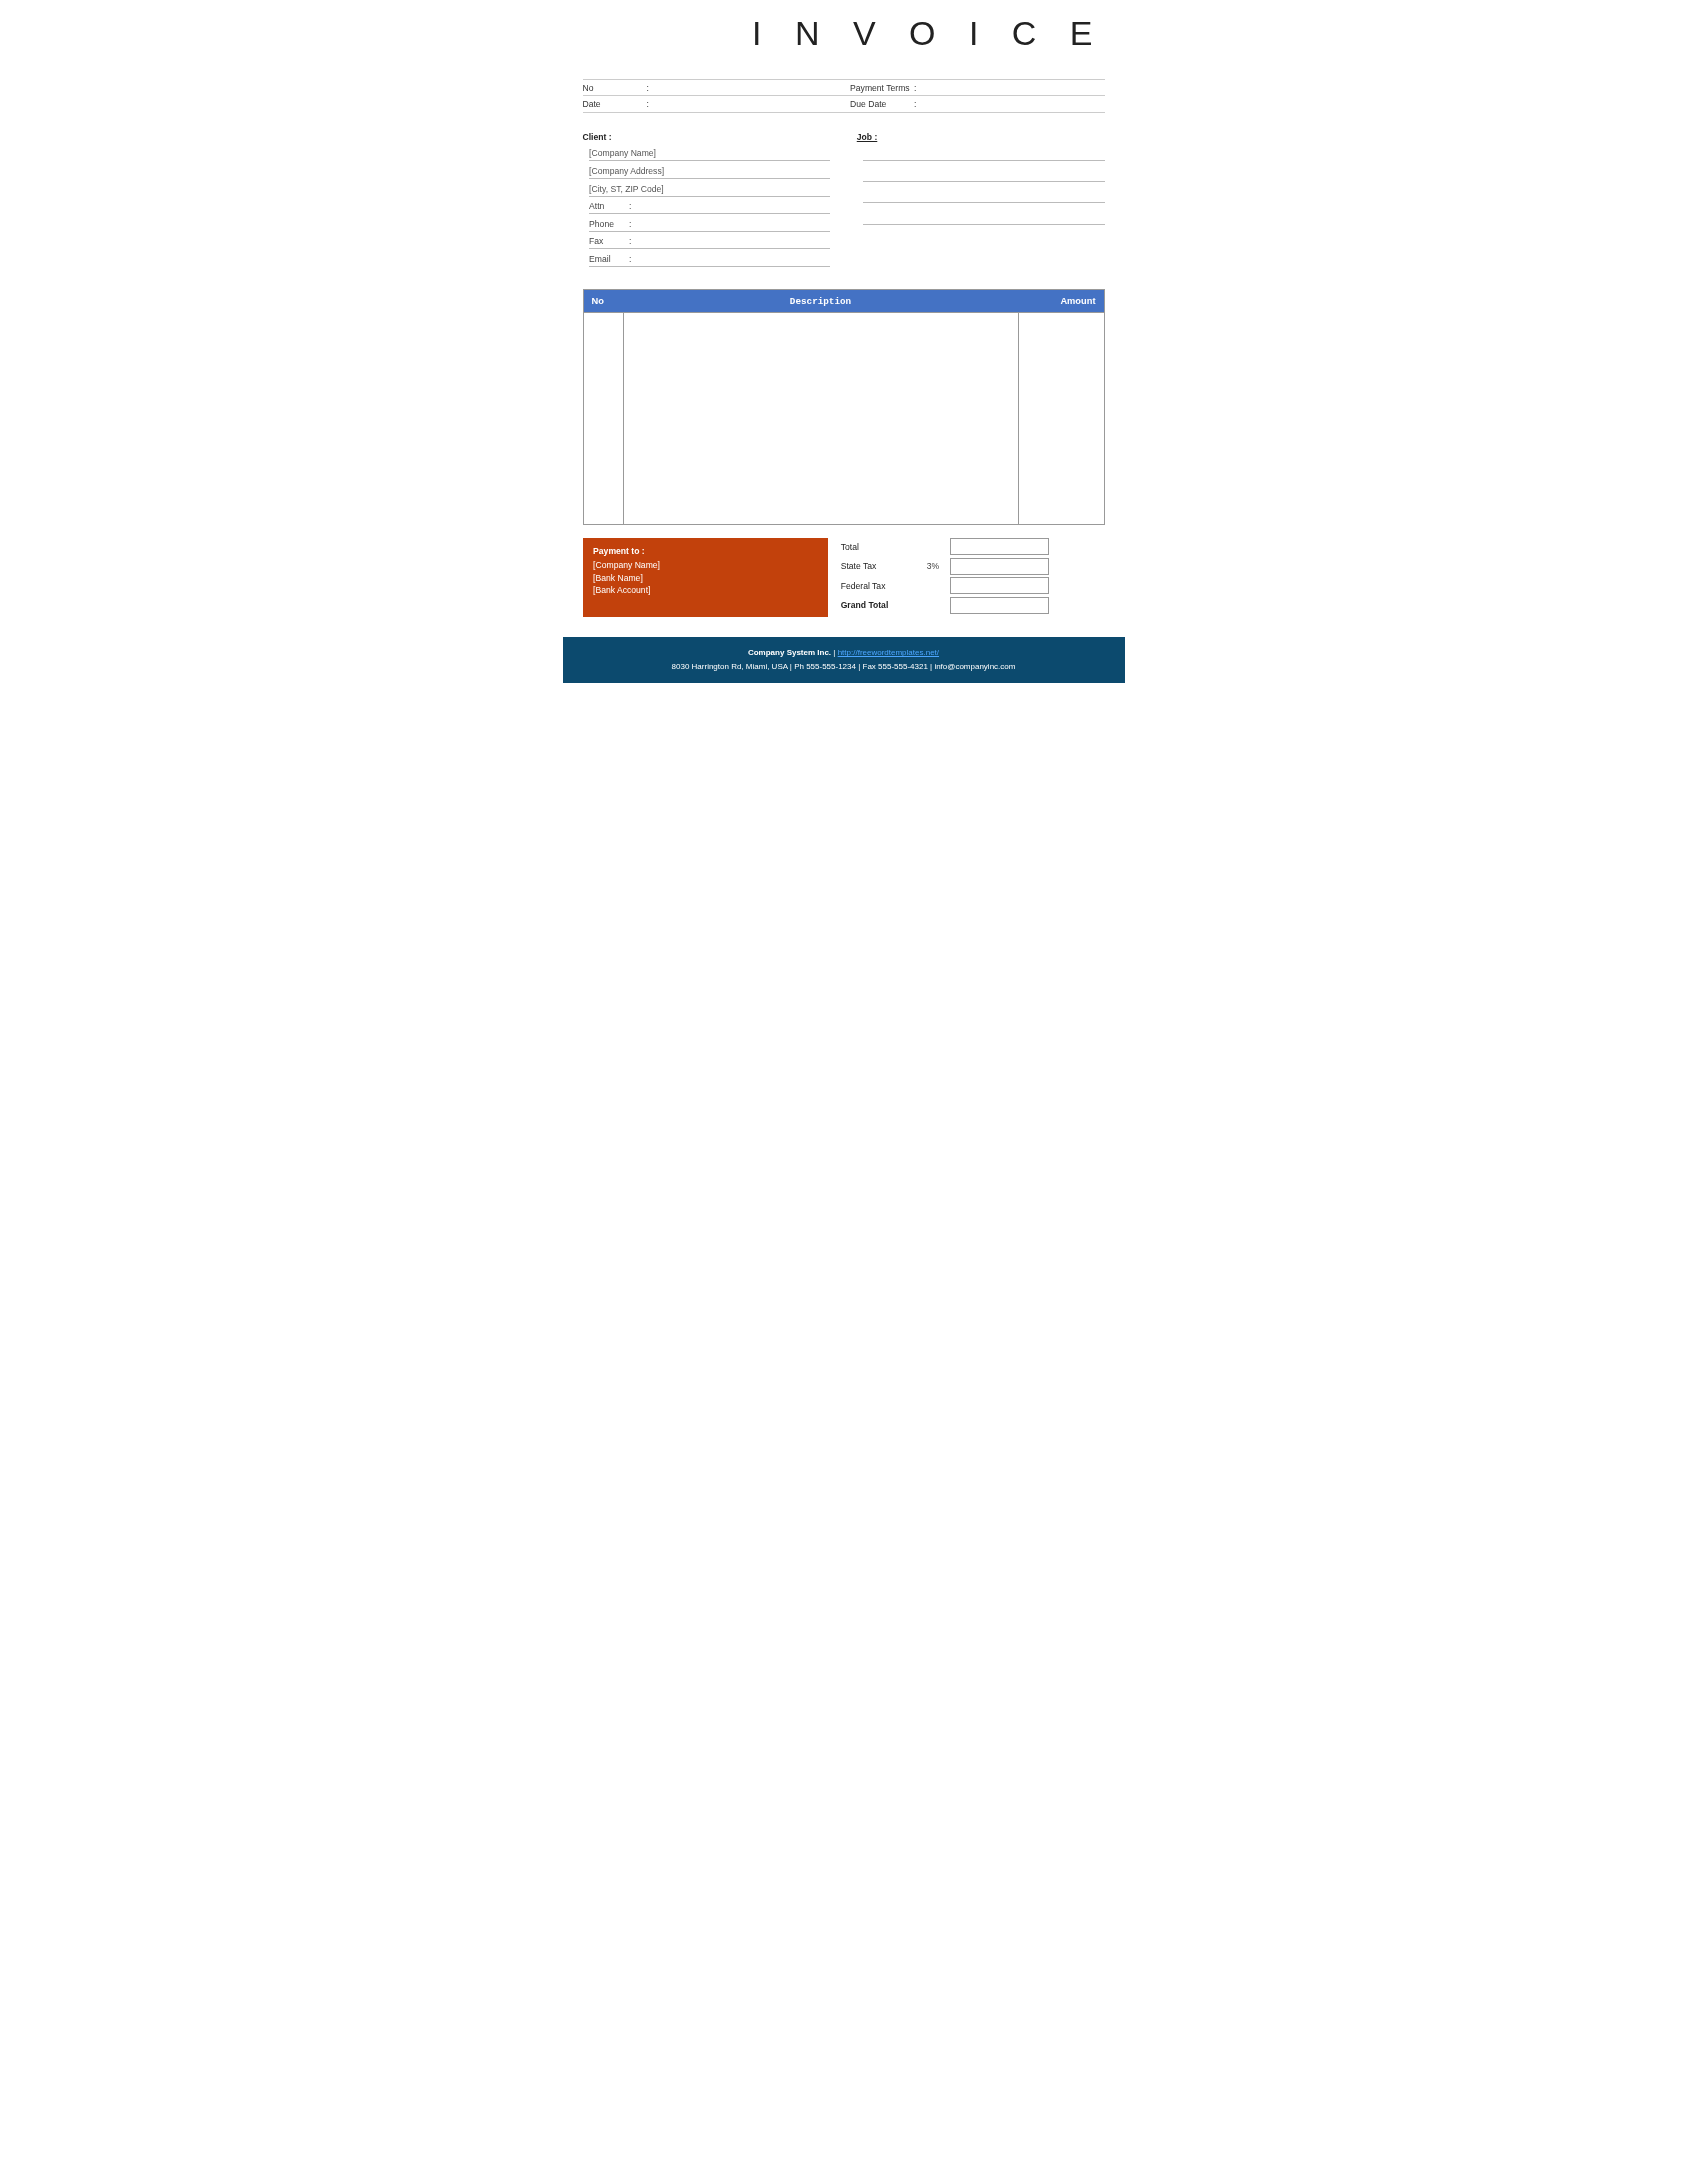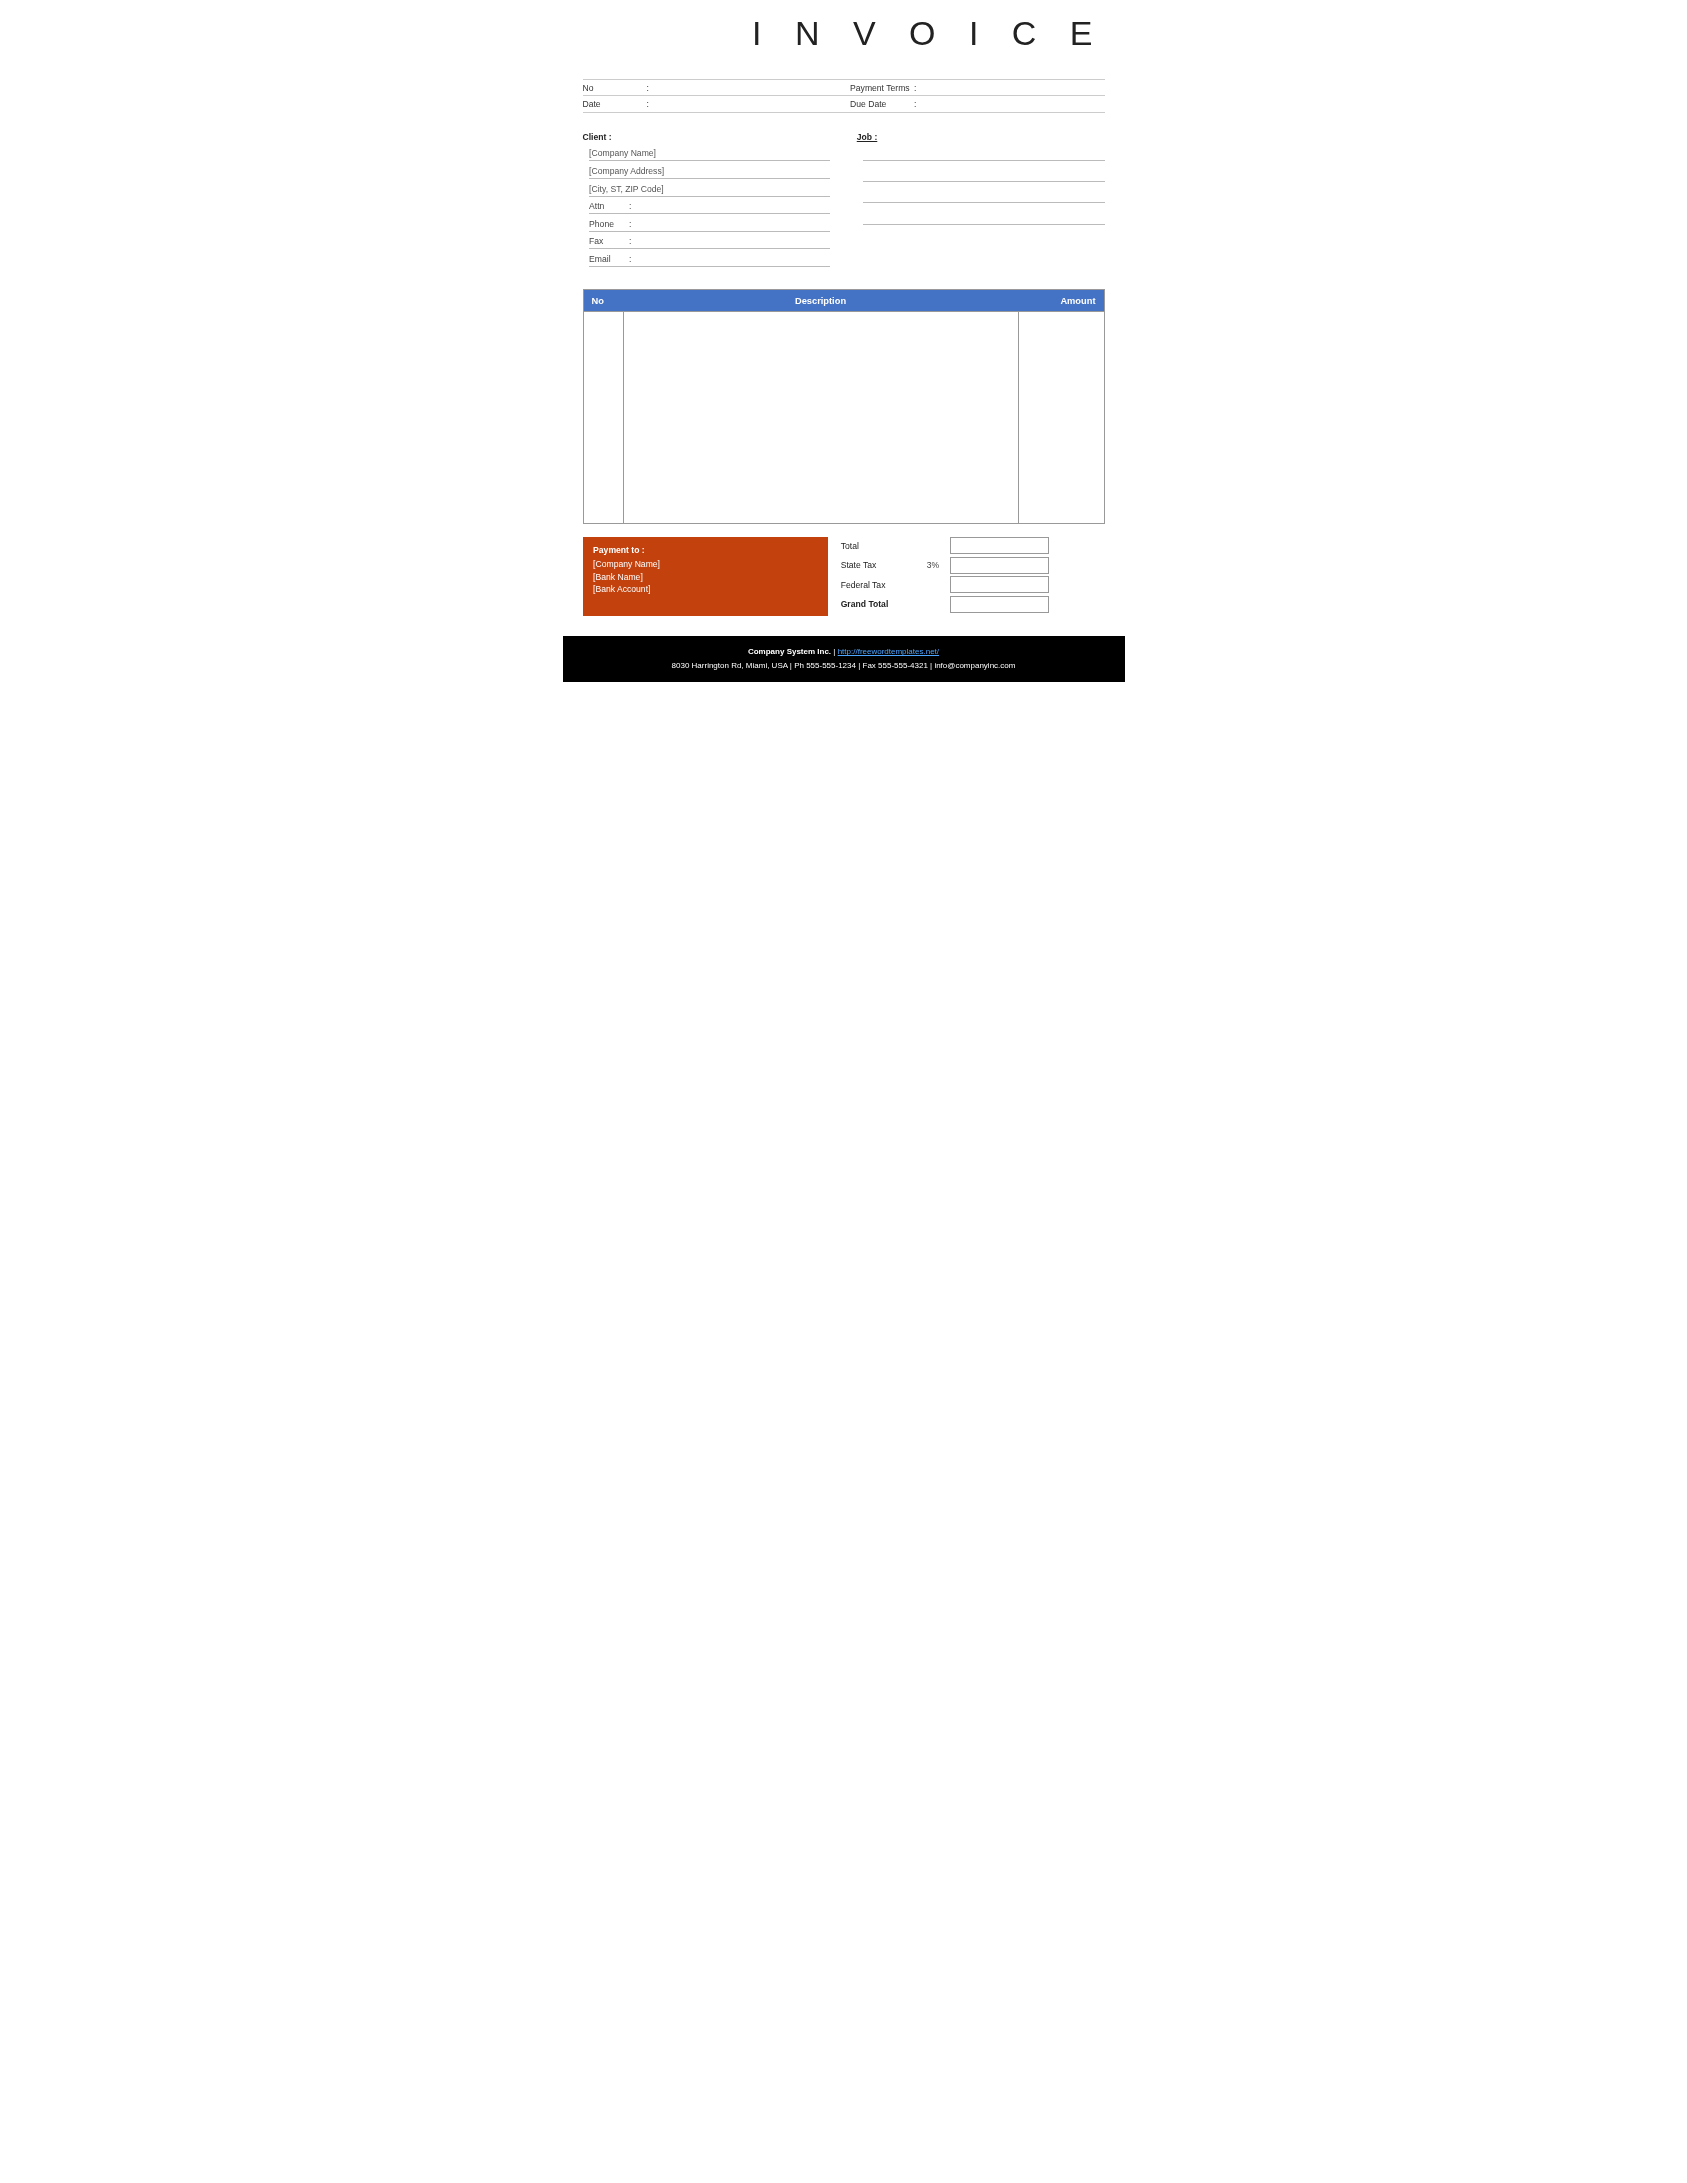--- a/index.html
+++ b/index.html
@@ -203,21 +203,21 @@
       text-align: right;
     }
 
     .invoice-table td {
       border: 0.7px solid #999;
       padding: 4px 6.6px;
       vertical-align: top;
     }
 
     .no-col { width: 40px; }
-    .desc-col { width: auto; }
+    .desc-col { width: auto; font-family: Liberation Mono, monospace; }
     .amount-col { width: 86px; text-align: right; }
 
     .table-body-row td {
       height: 212px;
       vertical-align: top;
     }
 
     
     .bottom-section {
       display: flex;
@@ -277,21 +277,21 @@
 
     .total-value-box {
       border: 0.7px solid #999;
       width: 99px;
       height: 17px;
       background: #fff;
     }
 
     
     .footer {
-      background: #000000;
+      background: #0c4a6e;
       color: #fff;
       text-align: center;
       padding: 9.3px 13.2px;
       font-size: 8px;
       line-height: 1.7;
     }
 
     .footer a {
       color: #4da6ff;
       text-decoration: underline;

